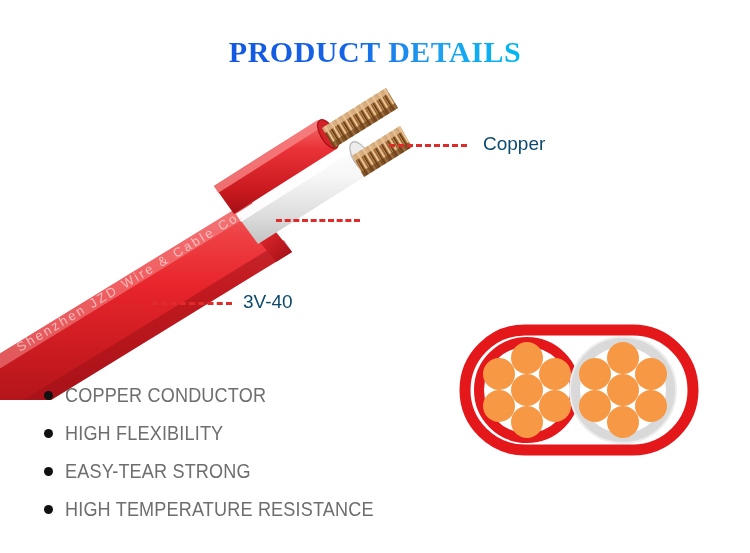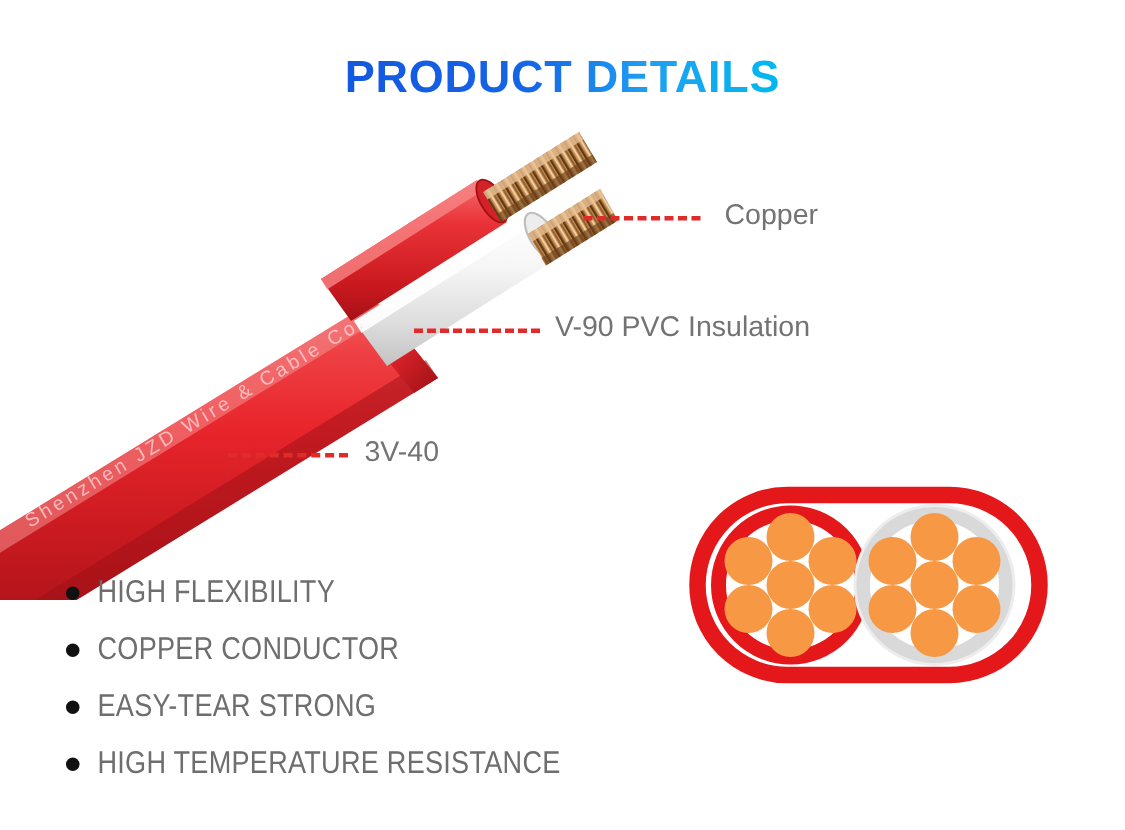--- a/index.html
+++ b/index.html
@@ -25,35 +25,36 @@
     font-size:30px;
     font-weight:bold;
     letter-spacing:0.5px;
     white-space:nowrap;
   }
   #title .t-grad {
     background-image:linear-gradient(90deg,#1358E0 0%,#1565E8 42%,#1FA0F0 70%,#00B8F0 100%);
     -webkit-background-clip:text;
     background-clip:text;
     color:transparent;
+    font-family:Liberation Serif, serif;
     -webkit-text-fill-color:transparent;
   }
 
   
   #cable-art {
     position:absolute;
     left:0; top:0;
     width:470px; height:400px;
   }
 
   
   .callout {
     position:absolute;
     font-size:19px;
-    color:#737373;
+    color:#0c4a6e;
     white-space:nowrap;
     font-family:"Liberation Sans", sans-serif;
   }
   #callout-copper   { left:483px; top:133px; }
   #callout-pvc      { left:370px; top:208px; }
   #callout-3v90     { left:243px; top:291px; }
 
   
   .leader {
     position:absolute;
@@ -186,31 +187,30 @@
     <g opacity="0.75">
       <text x="20" y="352" transform="rotate(-31 20 352)" fill="#FFD9D9" font-family="Liberation Sans, sans-serif" font-size="13" letter-spacing="2.5">Shenzhen JZD Wire &amp; Cable Co.</text>
     </g>
   </svg>
 
   <div class="leader" id="leader-copper"></div>
   <div class="leader" id="leader-pvc"></div>
   <div class="leader" id="leader-3v90"></div>
 
   <div class="callout" id="callout-copper">Copper</div>
-  <div class="callout" id="callout-pvc">V-90 PVC Insulation</div>
   <div class="callout" id="callout-3v90">3V-40</div>
 
   <div id="features">
     <div class="feature-row">
       <span class="feature-dot"></span>
+      <span class="feature-text">COPPER CONDUCTOR</span>
+    </div>
+    <div class="feature-row">
+      <span class="feature-dot"></span>
       <span class="feature-text">HIGH FLEXIBILITY</span>
-    </div>
-    <div class="feature-row">
-      <span class="feature-dot"></span>
-      <span class="feature-text">COPPER CONDUCTOR</span>
     </div>
     <div class="feature-row">
       <span class="feature-dot"></span>
       <span class="feature-text">EASY-TEAR STRONG</span>
     </div>
     <div class="feature-row">
       <span class="feature-dot"></span>
       <span class="feature-text">HIGH TEMPERATURE RESISTANCE</span>
     </div>
   </div>

